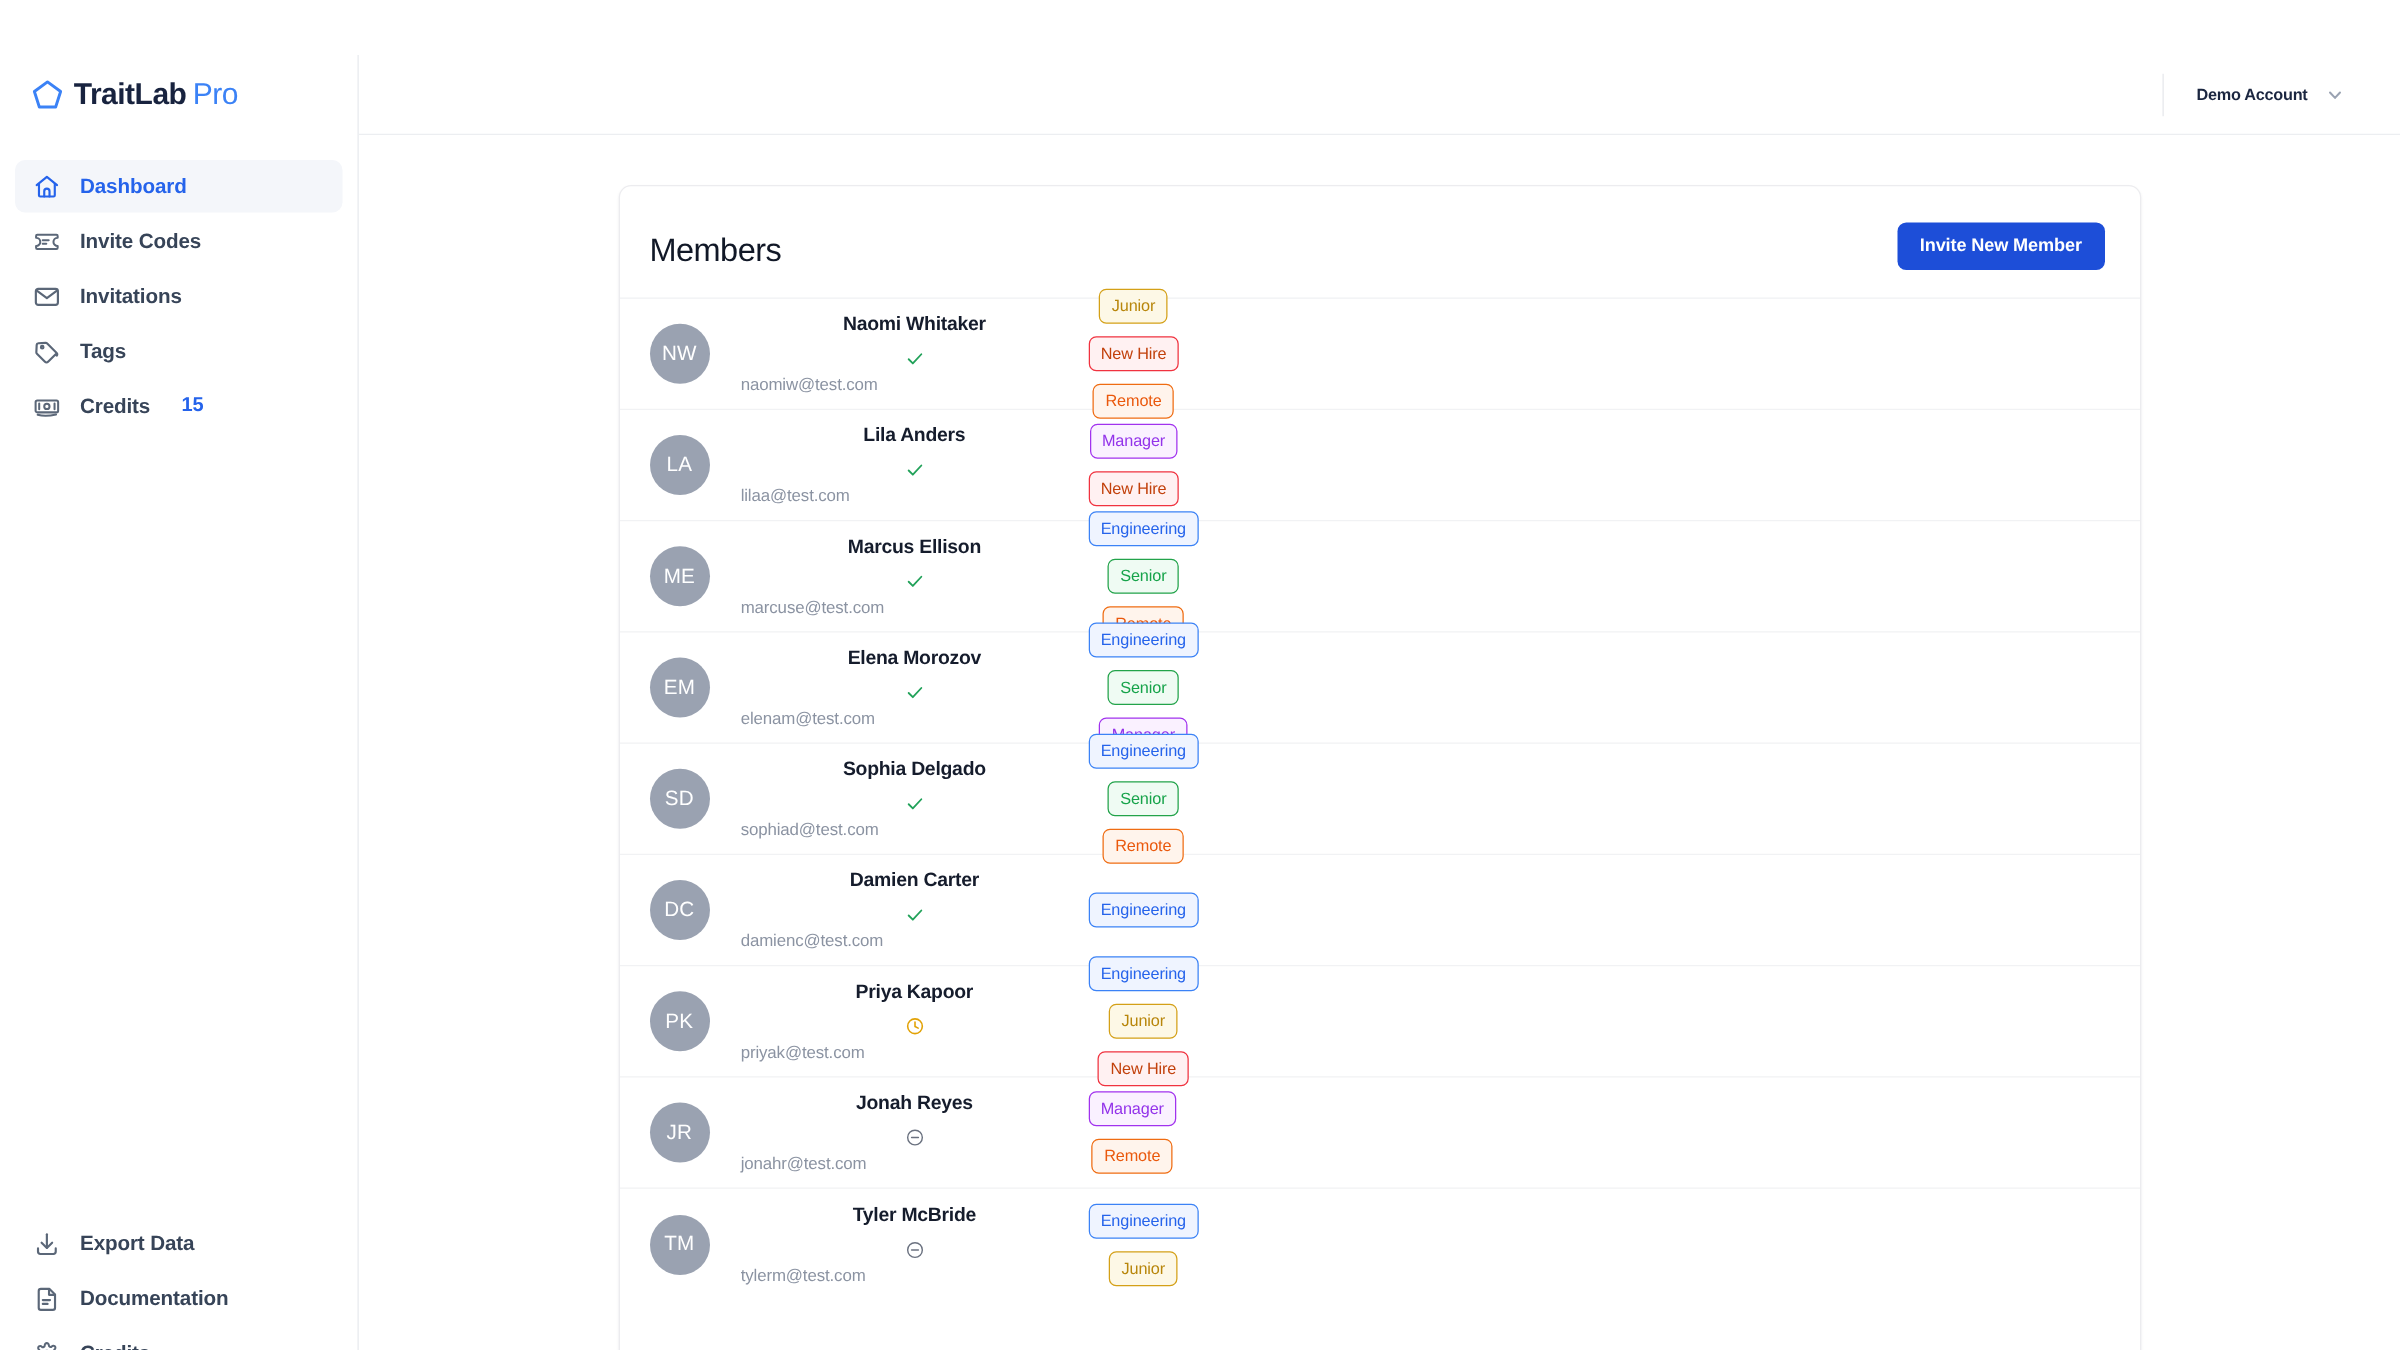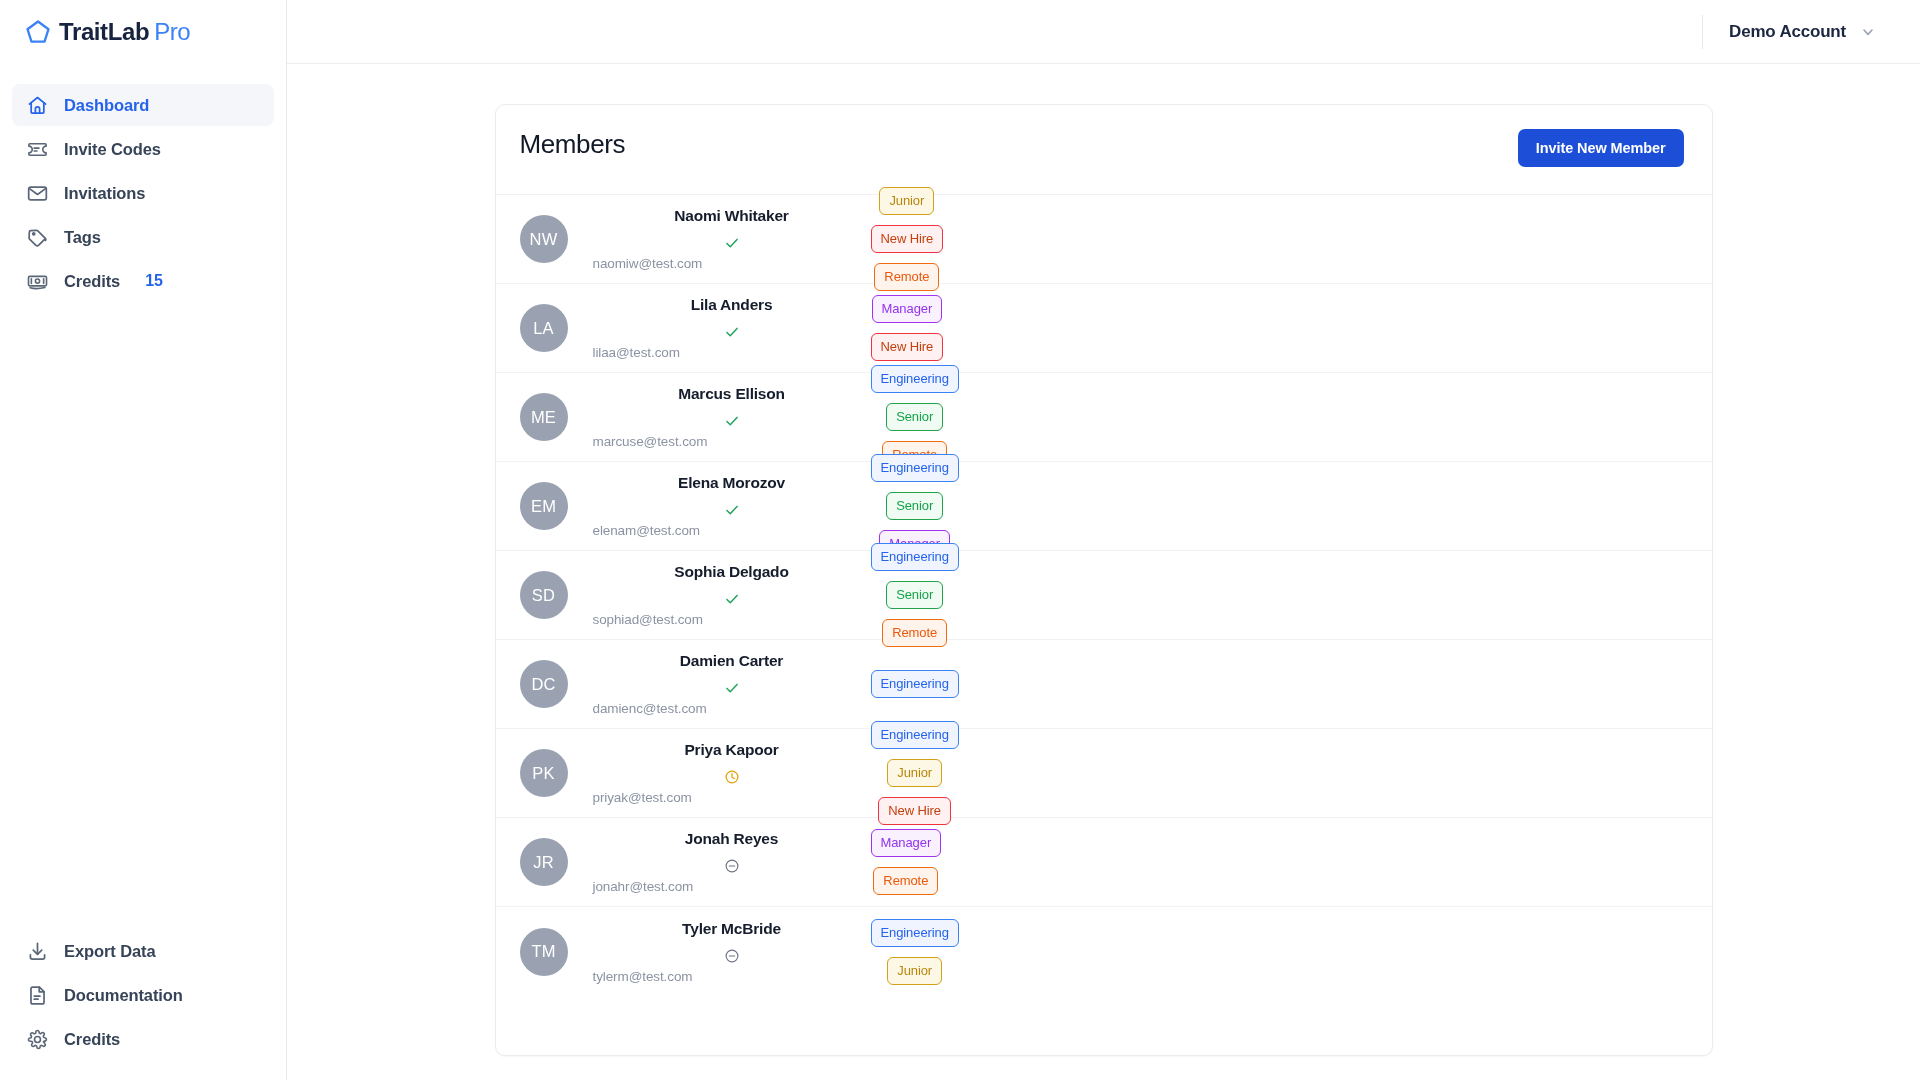--- a/index.html
+++ b/index.html
@@ -15,20 +15,21 @@
     font-family: "Liberation Sans", sans-serif;
     background: #ffffff;
     color: #1f2937;
     -webkit-font-smoothing: antialiased;
   }
 
   .app {
     display: flex;
     width: 1920px;
     height: 988px;
+    margin-top: 44px;
   }
 
   
   .sidebar {
     width: 287px;
     min-width: 287px;
     height: 1080px;
     background: #ffffff;
     border-right: 1px solid #e8eaee;
     display: flex;
@@ -123,21 +124,21 @@
     display: flex;
     align-items: center;
     gap: 14px;
     padding-left: 26px;
     border-left: 1px solid #e6e8ec;
     height: 34px;
     cursor: pointer;
     user-select: none;
   }
   .account-name {
-    font-size: 17px;
+    font-size: 13px;
     font-weight: 700;
     color: #1b2640;
     letter-spacing: -0.2px;
     white-space: nowrap;
   }
   .chev { width: 16px; height: 16px; color: #9aa3b2; display:block; }
 
   .content {
     flex: 1;
     padding: 40px 0 0 0;
@@ -151,21 +152,21 @@
     background: #ffffff;
     border: 1px solid #ececef;
     border-radius: 10px;
     box-shadow: 0 1px 2px rgba(16,24,40,0.04);
     height: 952px;
     overflow: hidden;
   }
 
   .card-head {
     display: flex;
-    align-items: flex-start;
+    align-items: flex-end;
     justify-content: space-between;
     padding: 24px 28px 22px 24px;
     border-bottom: 1px solid #f0f1f3;
     height: 90px;
   }
   .card-title {
     font-size: 26px;
     font-weight: 400;
     color: #111827;
     letter-spacing: -0.4px;

